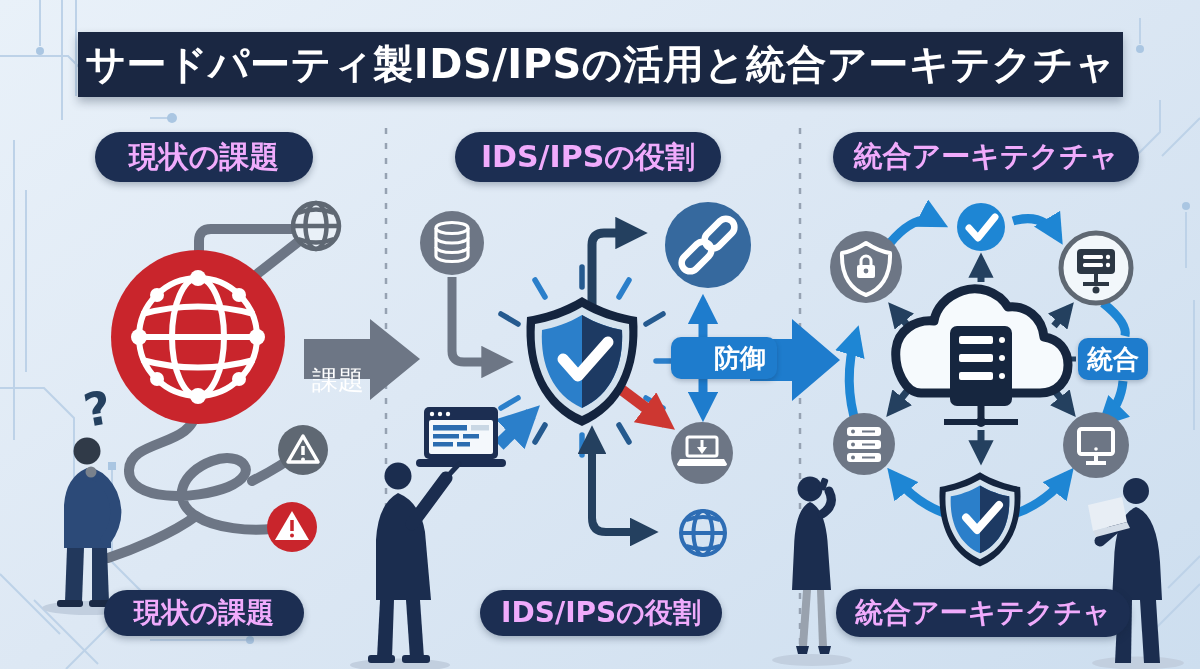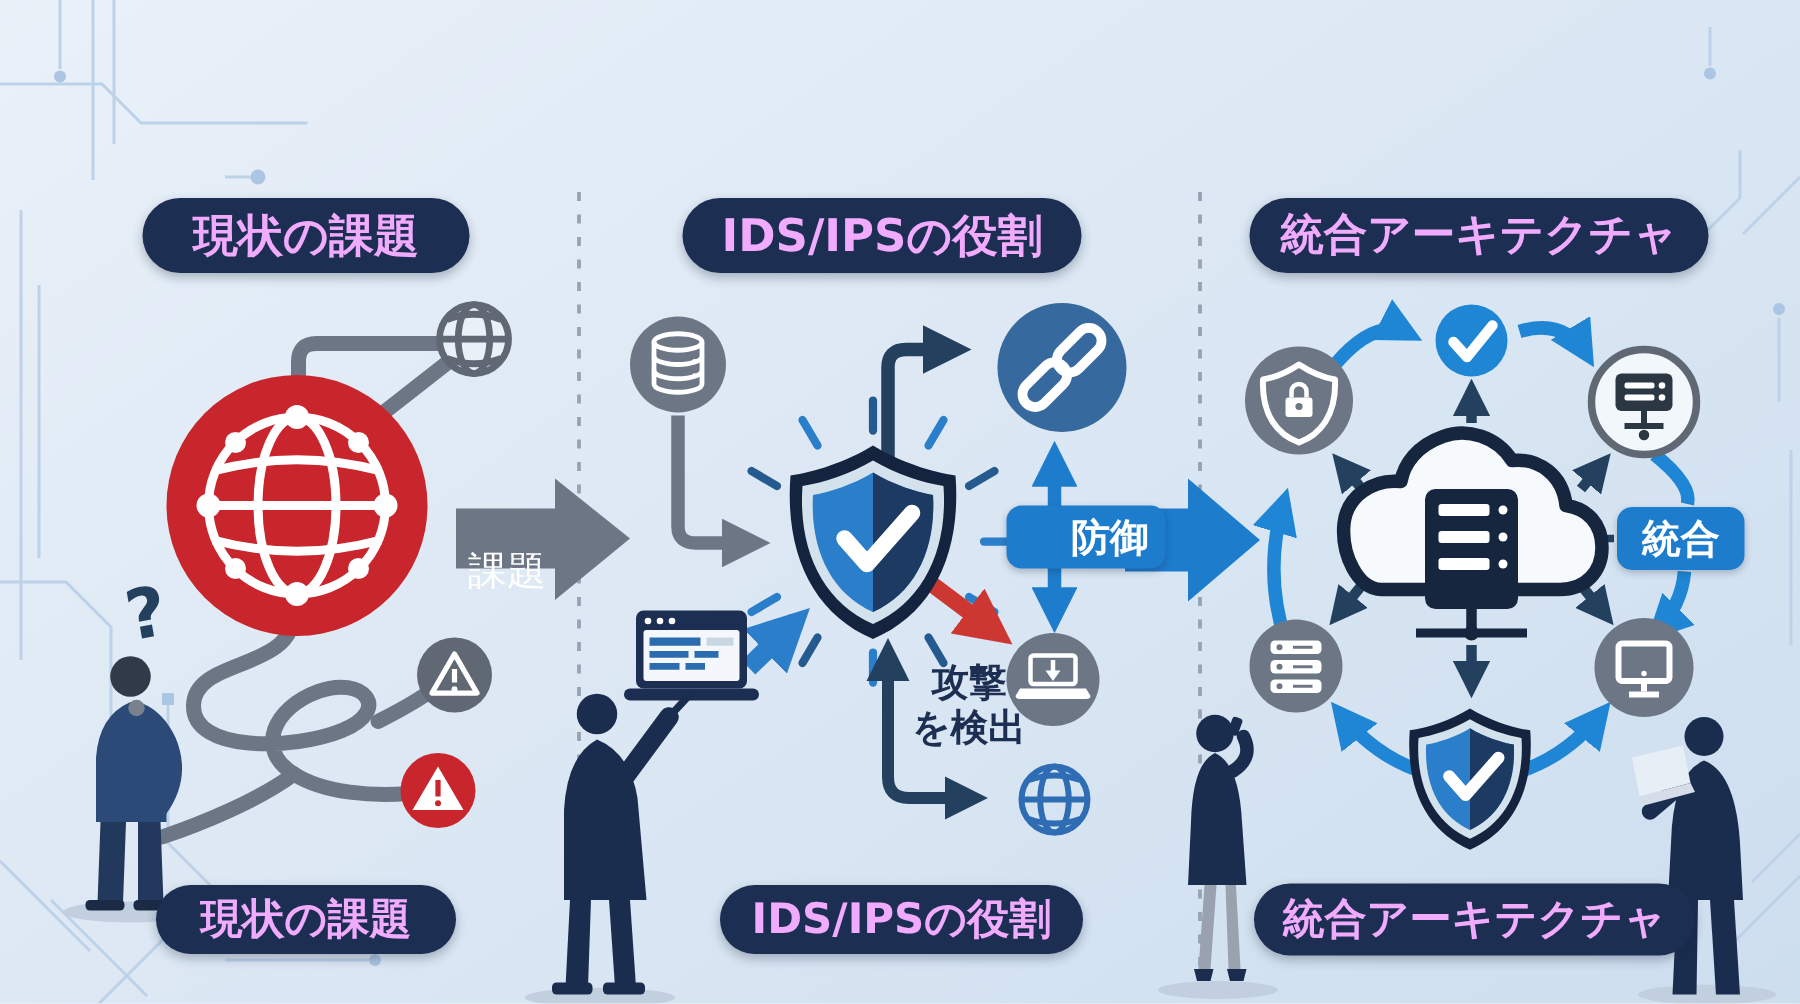--- a/index.html
+++ b/index.html
@@ -30,21 +30,21 @@
     position:absolute;color:#fff;font-weight:400;display:flex;
     align-items:center;justify-content:center;white-space:nowrap;margin-top:21px;
   }
   .issue-label{left:306px;top:341px;width:64px;height:36px;font-size:26px;}
   .badge{
     position:absolute;background:#1e7ccd;color:#fff;border-radius:10px;
     display:flex;align-items:center;justify-content:center;font-weight:700;white-space:nowrap;
     box-shadow:0 2px 5px rgba(20,35,60,.25);
   }
   .defense{left:671px;top:337px;width:74px;height:42px;font-size:26px;padding-left:32px;}
-  .integration{left:1078px;top:338px;width:85px;height:42px;font-size:26px;}
+  .integration{left:1078px;top:338px;width:70px;height:42px;font-size:26px;}
   .detect{
     position:absolute;left:592px;top:440px;width:108px;text-align:center;
     color:#1c2e52;font-weight:800;font-size:25px;line-height:1.18;
   }
   .detect span{display:block;}
   .qmark{
     position:absolute;left:84px;top:382px;color:#24405f;
     font-weight:800;font-size:46px;transform:rotate(-10deg);
   }
 </style>
@@ -346,33 +346,32 @@
       <circle cx="1136" cy="491" r="13"></circle>
       <path d="M1120 524 L1100 541" stroke="#1b2d4f" stroke-width="11" fill="none" stroke-linecap="round"></path>
       <polygon points="1088,505 1122,497 1127,522 1093,531" fill="#e8eef5"></polygon>
       <path d="M1093 531 L1127 522 L1130 528 L1096 537 Z" fill="#d4dde8"></path>
       <path d="M1118 600 L1115 663 H1131 L1132 600 Z"></path>
       <path d="M1140 600 L1144 663 H1160 L1156 600 Z"></path>
     </g>
   </g>
 </svg>
 
+<div class="banner">
+  <span>サードパーティ製IDS/IPSの活用と統合アーキテクチャ</span>
+</div>
 
 <div class="pill p-h1">現状の課題</div>
 <div class="pill p-h2">IDS/IPSの役割</div>
 <div class="pill p-h3">統合アーキテクチャ</div>
 
 <div class="arrow-label issue-label">課題</div>
 <div class="badge defense">防御</div>
 <div class="badge integration">統合</div>
 
-<div class="detect">
-  <span>攻撃</span>
-  <span>を検出</span>
-</div>
 
 <div class="qmark">?</div>
 
 <div class="pill p-f1">現状の課題</div>
 <div class="pill p-f2">IDS/IPSの役割</div>
 <div class="pill p-f3">統合アーキテクチャ</div>
 
 </div>
 
 </body></html>

